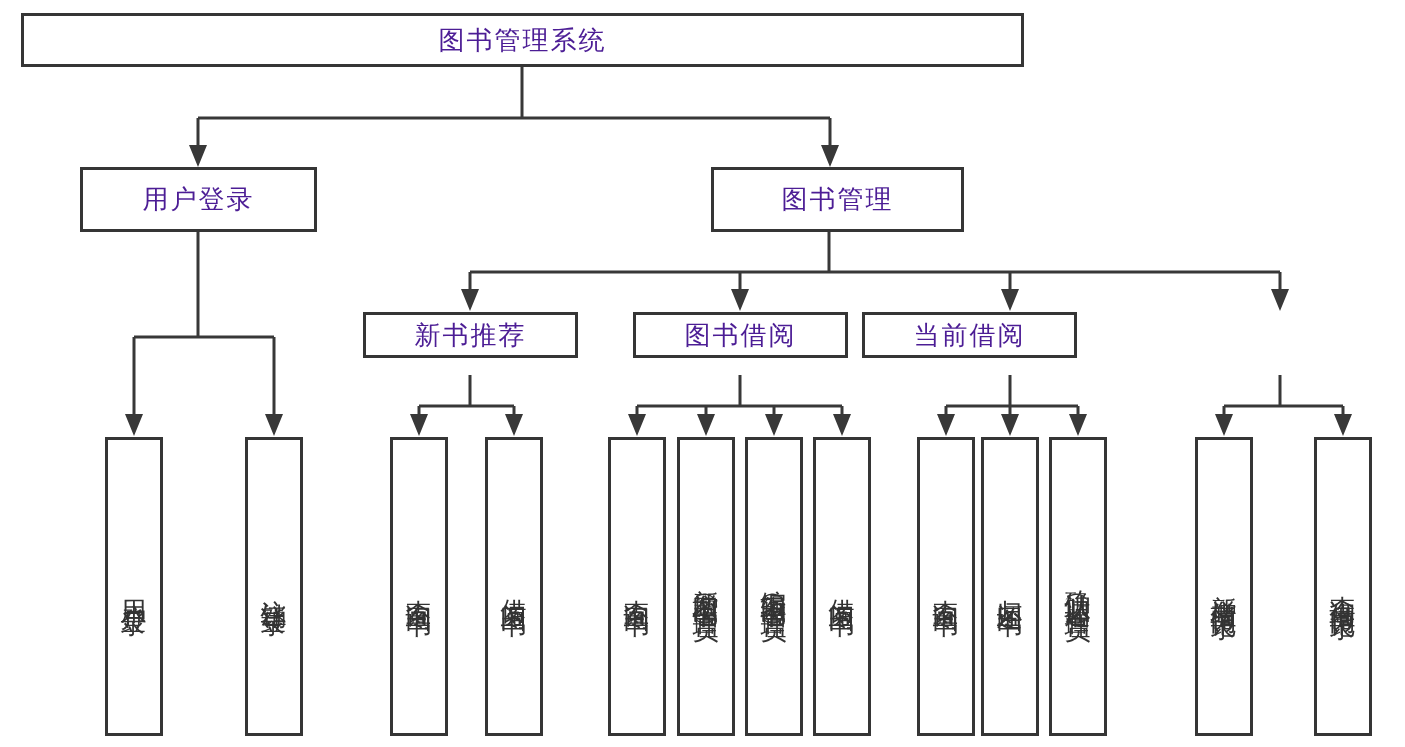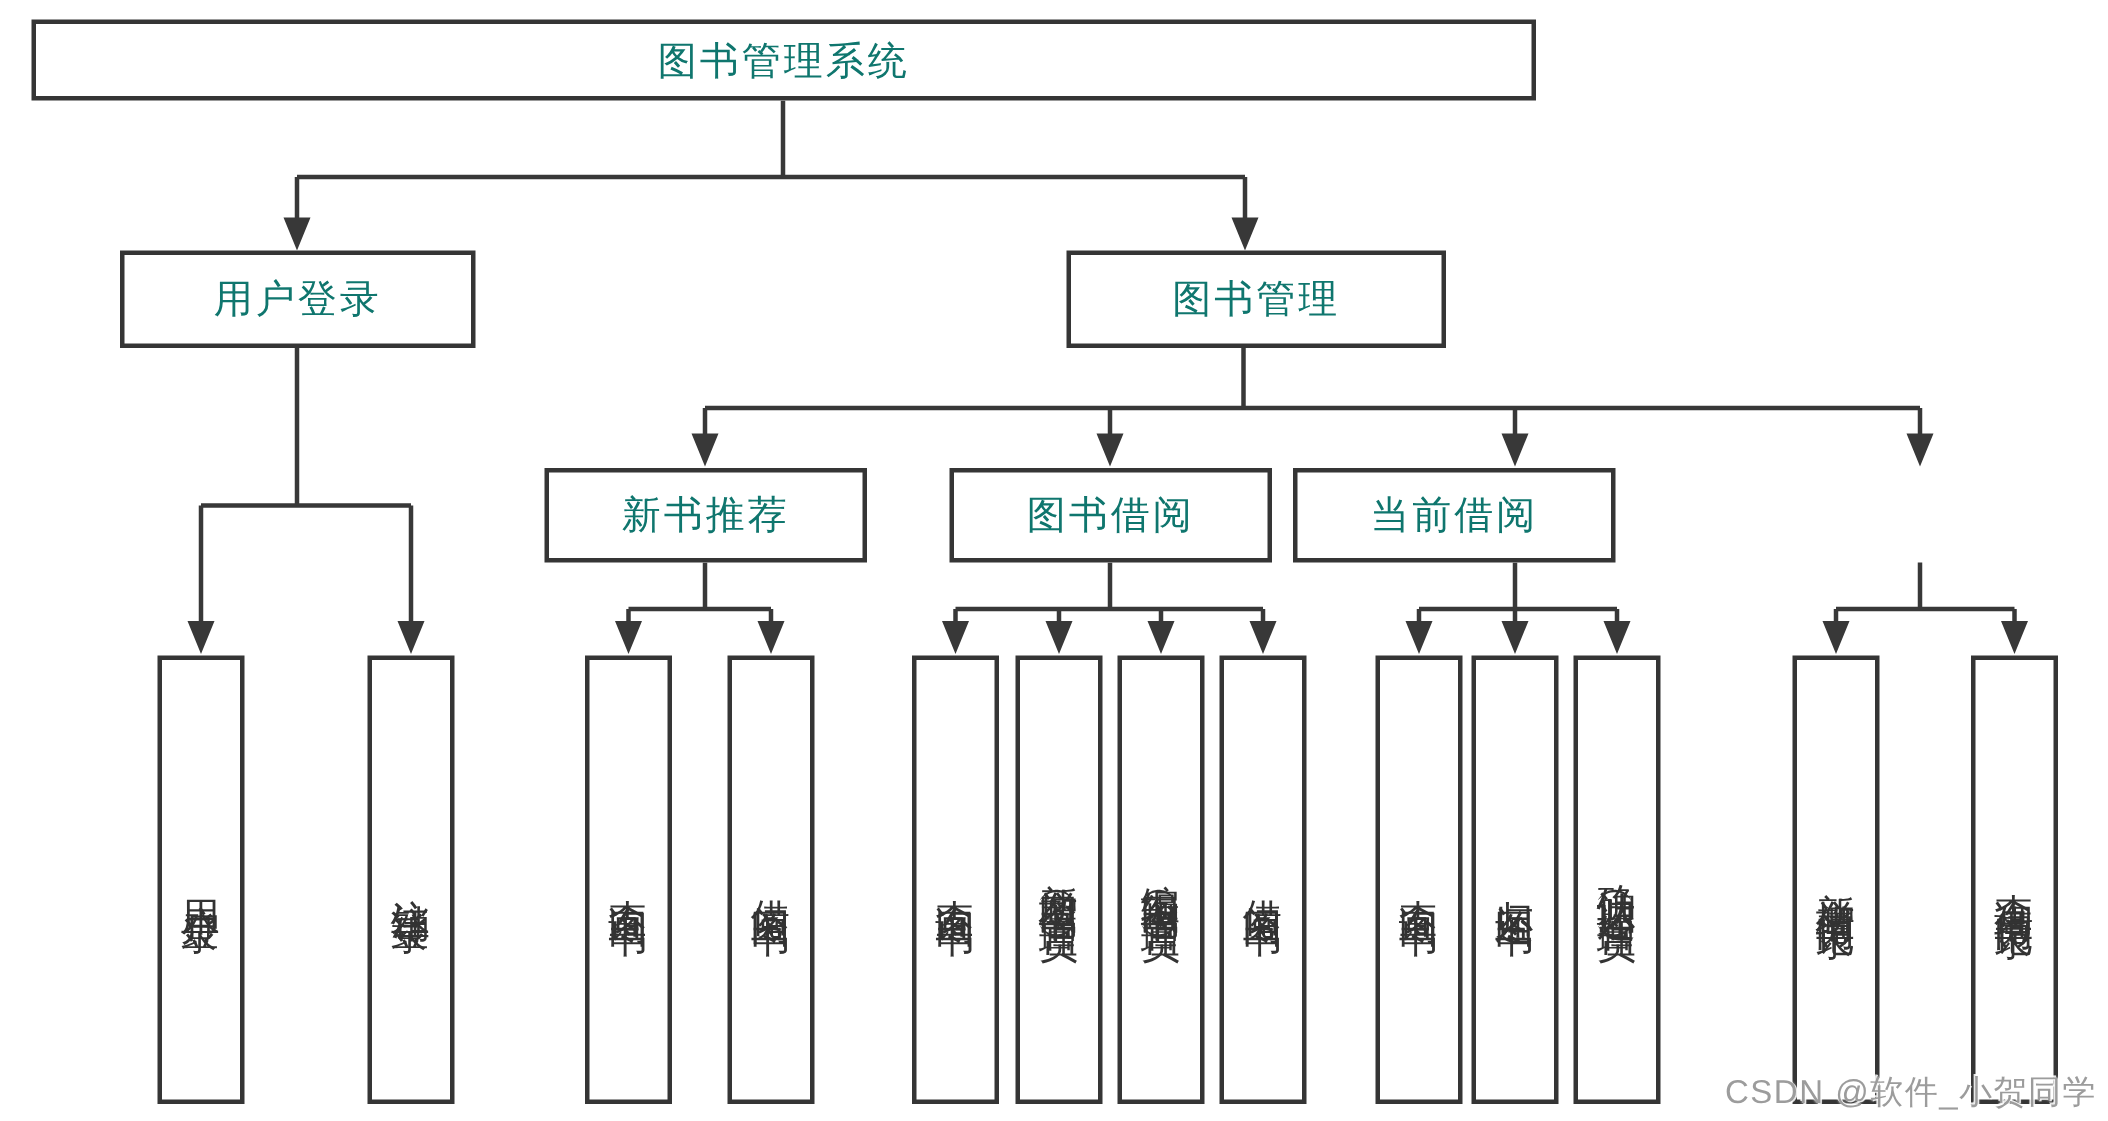--- a/index.html
+++ b/index.html
@@ -22,26 +22,26 @@
     border: 3px solid #353535;
     background: #ffffff;
     display: flex;
     align-items: center;
     justify-content: center;
     text-align: center;
   }
   .lbl {
     font-size: 26px;
     letter-spacing: 2px;
-    color: #0f766e;
+    color: #4c1d95;
     white-space: nowrap;
   }
   .box.root { left: 21px; top: 13px; width: 1003px; height: 54px; }
   .box.l2, .box.l3 { height: 65px; }
-  .box.l3 { height: 63px; }
+  .box.l3 { height: 46px; }
   .box.leaf { top: 437px; width: 58px; height: 299px; }
   .vlbl {
     writing-mode: vertical-rl;
     text-orientation: mixed;
     font-size: 26px;
     letter-spacing: 4px;
     color: #333333;
     line-height: 1;
   }
   .watermark {
@@ -143,14 +143,13 @@
     <span class="vlbl">确认归还（管理员）</span>
   </div>
 
   <div class="box leaf" style="left:1195px;">
     <span class="vlbl">新增借阅记录</span>
   </div>
   <div class="box leaf" style="left:1314px;">
     <span class="vlbl">查询借阅记录</span>
   </div>
 
-  <div class="watermark">CSDN @软件_小贺同学</div>
 </div>
 
 </body></html>

